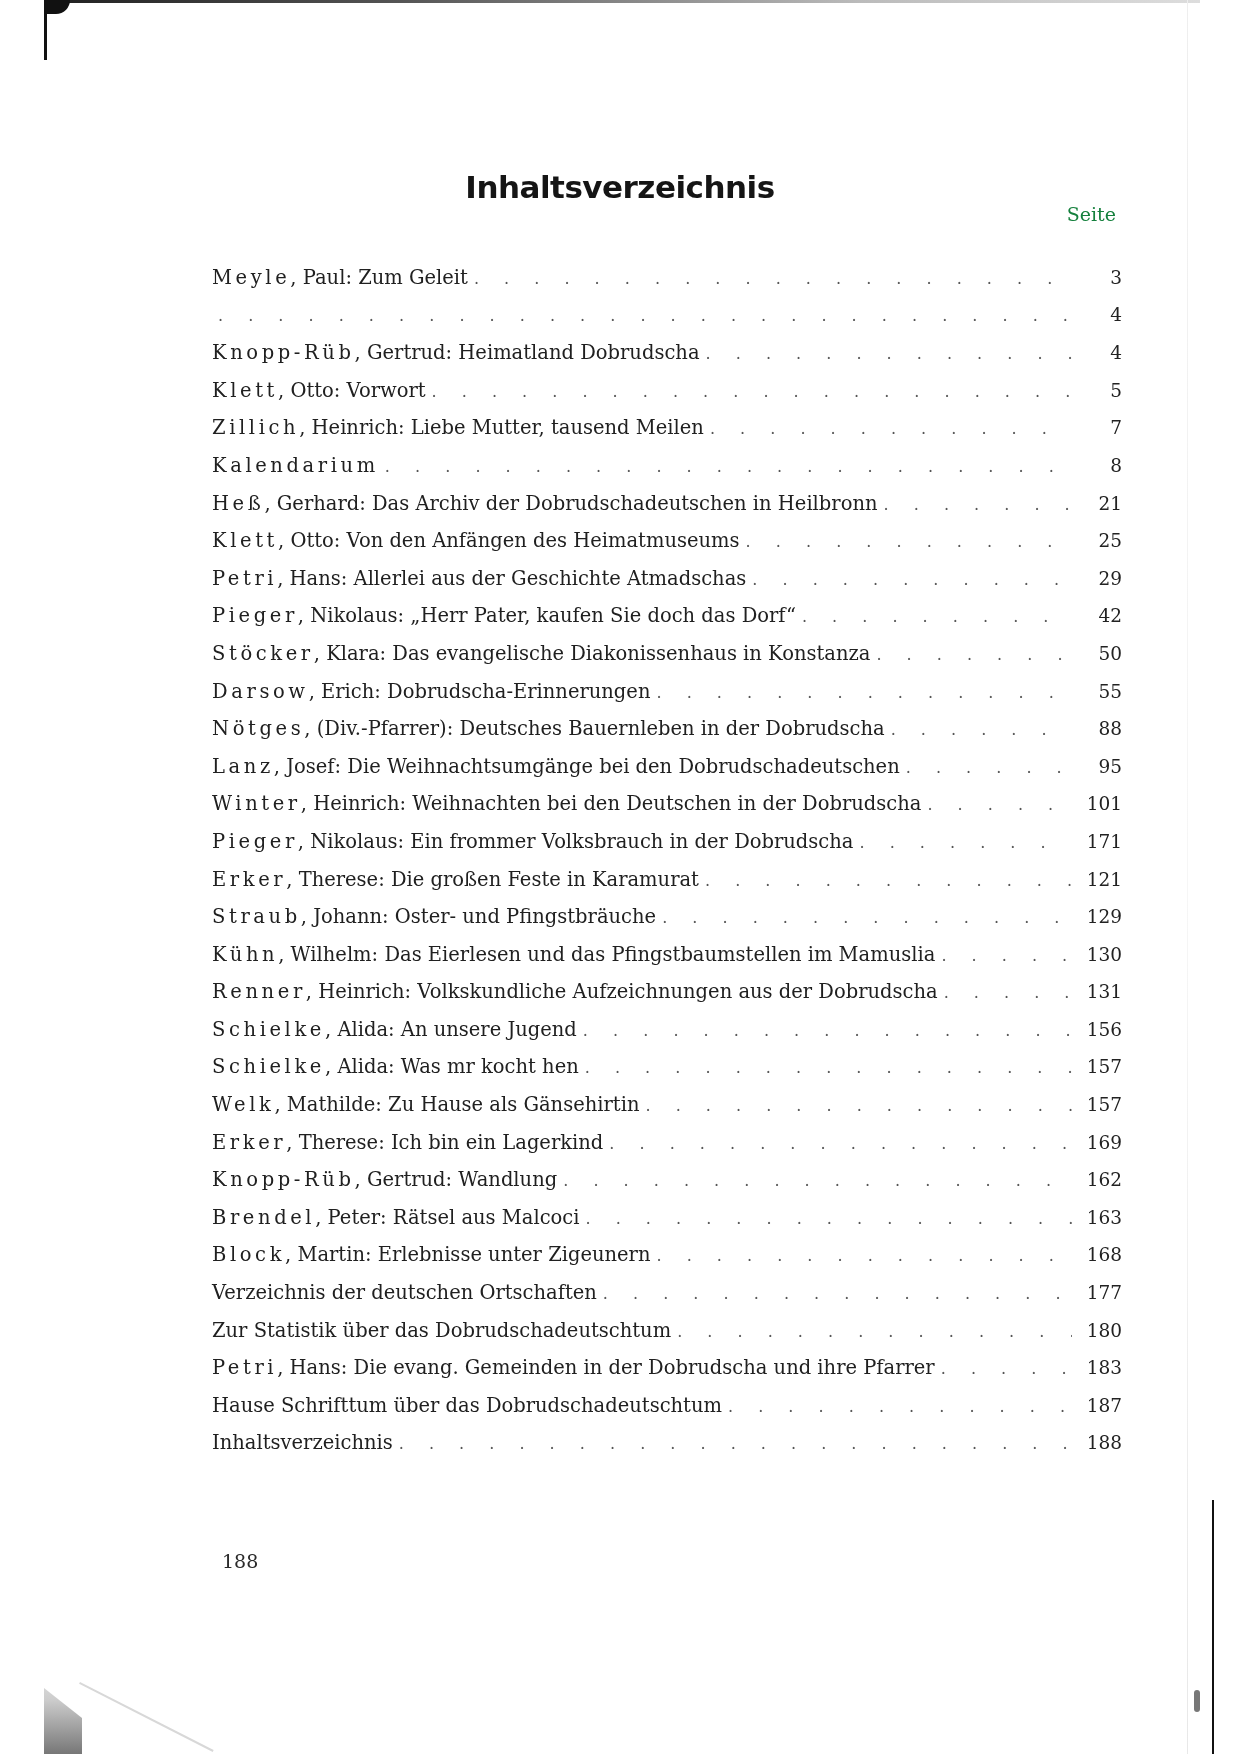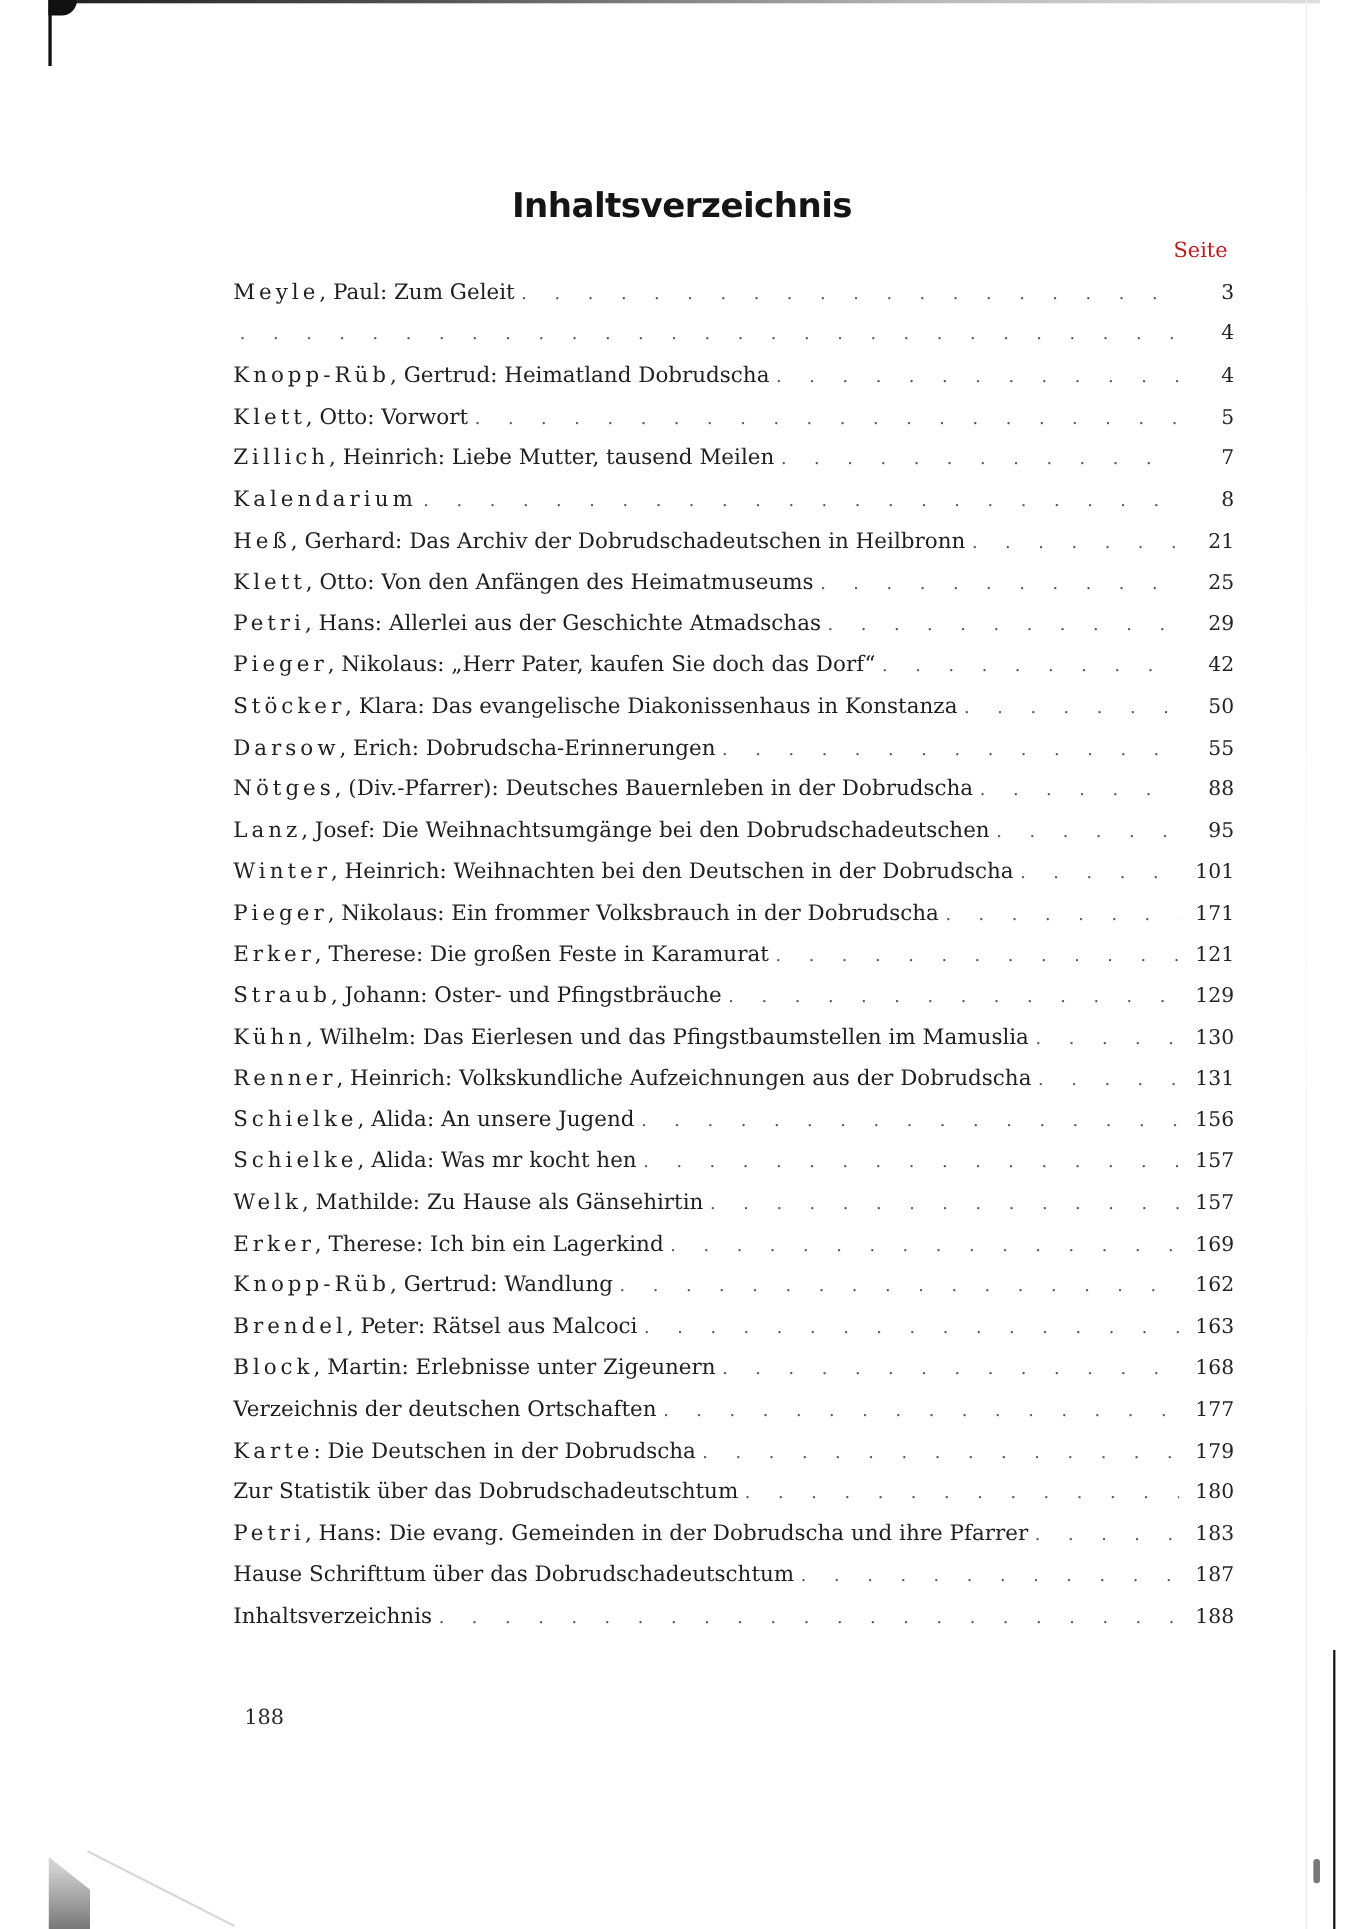--- a/index.html
+++ b/index.html
@@ -78,28 +78,28 @@
       text-align: center;
       font-family: "DejaVu Sans", "Liberation Sans", sans-serif;
       font-size: 31px;
       font-weight: bold;
       letter-spacing: -0.5px;
       color: #151515;
     }
     .seite {
       position: absolute;
       right: 124px;
-      top: 217px;
+      top: 203px;
       font-size: 19px;
-      color: #b91c1c;
+      color: #15803d;
     }
     .toc {
       position: absolute;
       left: 212px;
-      top: 254px;
+      top: 266px;
       width: 910px;
       margin: 0; padding: 0;
       list-style: none;
     }
     .toc-row {
       display: flex;
       align-items: baseline;
       height: 37.6px;
       font-size: 19.5px;
       color: #202020;
@@ -288,25 +288,20 @@
       <span class="toc-text"><span class="author">Block</span><span class="rest">, Martin: Erlebnisse unter Zigeunern</span></span>
       <span class="leader"></span>
       <span class="page-num">168</span>
     </li>
     <li class="toc-row">
       <span class="toc-text"><span class="author"></span><span class="rest">Verzeichnis der deutschen Ortschaften</span></span>
       <span class="leader"></span>
       <span class="page-num">177</span>
     </li>
     <li class="toc-row">
-      <span class="toc-text"><span class="author">Karte</span><span class="rest">: Die Deutschen in der Dobrudscha</span></span>
-      <span class="leader"></span>
-      <span class="page-num">179</span>
-    </li>
-    <li class="toc-row">
       <span class="toc-text"><span class="author"></span><span class="rest">Zur Statistik über das Dobrudschadeutschtum</span></span>
       <span class="leader"></span>
       <span class="page-num">180</span>
     </li>
     <li class="toc-row">
       <span class="toc-text"><span class="author">Petri</span><span class="rest">, Hans: Die evang. Gemeinden in der Dobrudscha und ihre Pfarrer</span></span>
       <span class="leader"></span>
       <span class="page-num">183</span>
     </li>
     <li class="toc-row">

